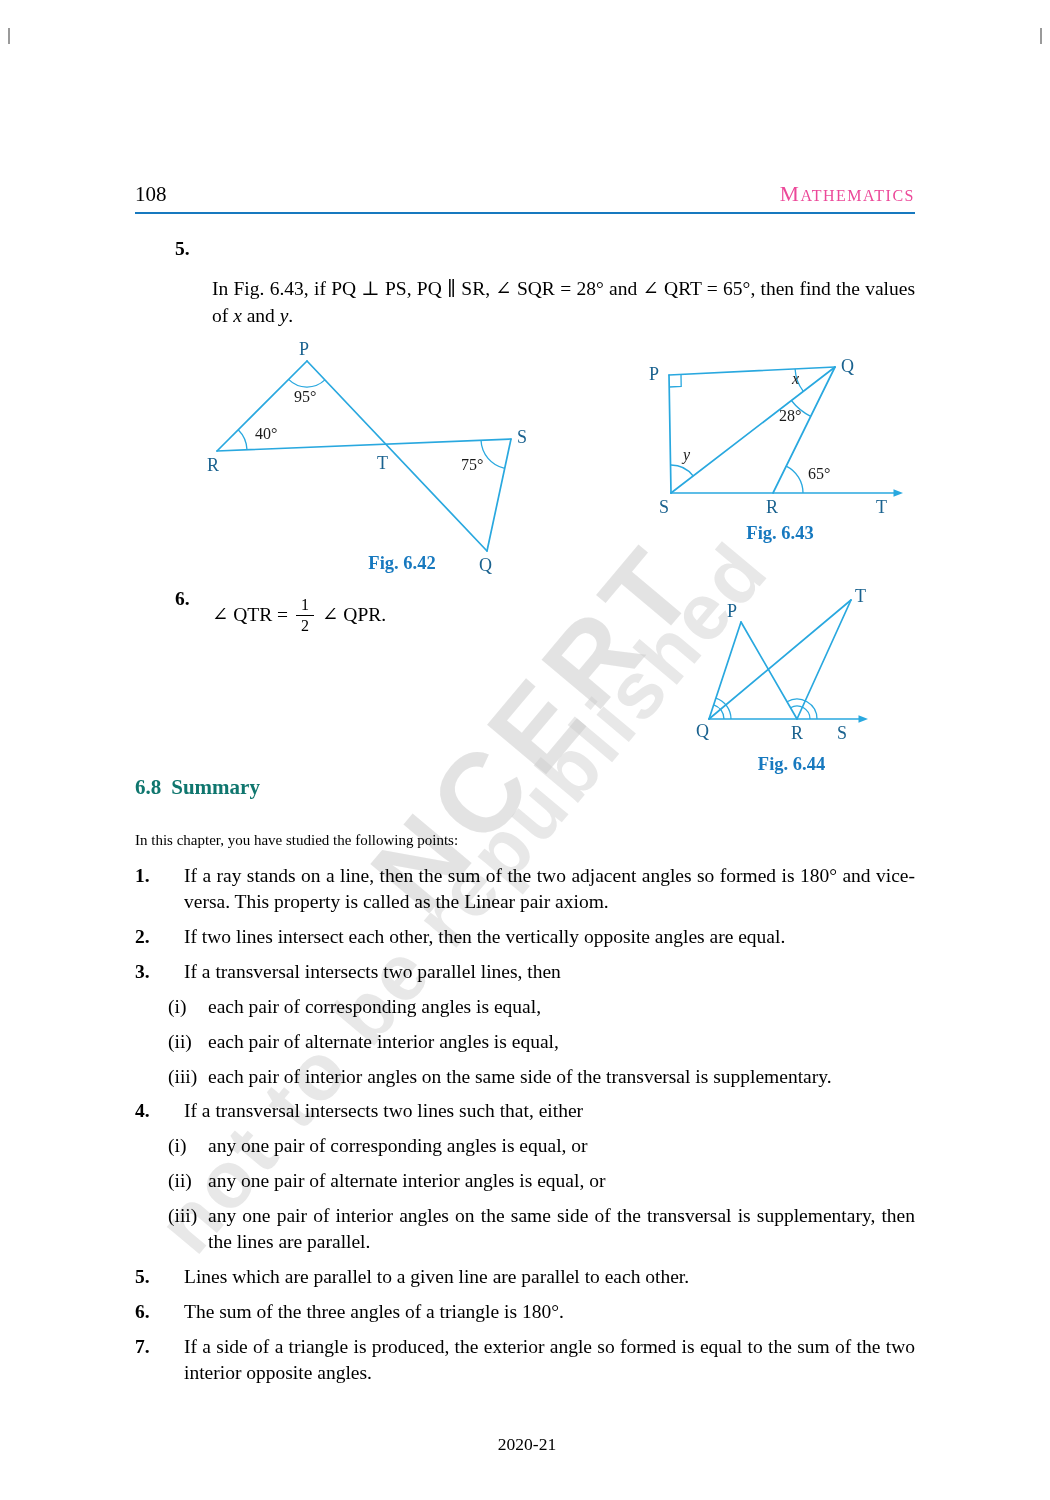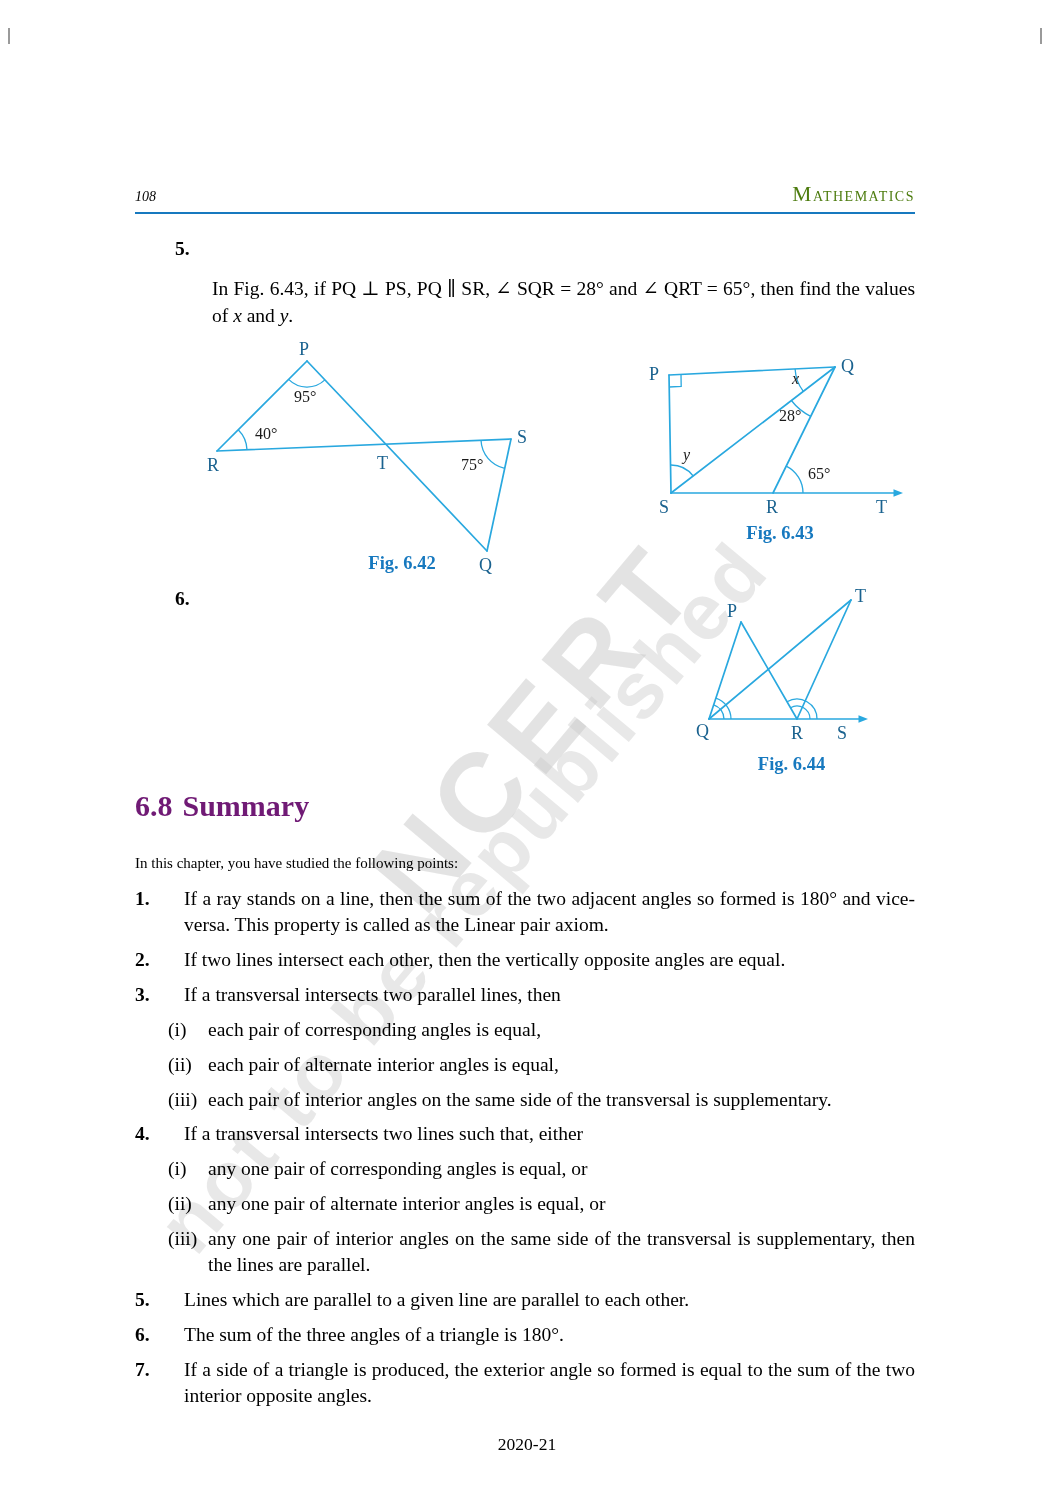--- a/index.html
+++ b/index.html
@@ -23,22 +23,22 @@
     font-family:"Liberation Sans","DejaVu Sans",sans-serif; font-weight:700;
     color:#c9c9c9; white-space:nowrap; transform-origin:0 50%;
   }
   .wm1 { left:395px; top:830px; font-size:112px; letter-spacing:10px; opacity:.50; transform:rotate(-50deg); }
   .wm2 { left:175px; top:1195px; font-size:80px; letter-spacing:4px; opacity:.42; transform:rotate(-50deg); }
 
   .content { position:relative; z-index:1; width:780px; margin:0 auto; padding-top:182px; }
 
   
   .hdr { display:flex; justify-content:space-between; align-items:baseline; }
-  .page-num { font-size:14px;font-style:italic; }
-  .book-title { color:#4d7c0f; font-size:14px; letter-spacing:1.5px; display:inline-block;font-family:Liberation Serif, serif; }
+  .page-num { font-size:21px; }
+  .book-title { color:#ec4899; font-size:16px; letter-spacing:1.5px; display:inline-block;font-family:Liberation Serif, serif; }
   .book-title::first-letter { font-size:21.5px; }
   .rule { height:2px; background:#1779bf; margin-top:5px; }
 
   
   .q { display:flex; font-size:19.5px; line-height:1.36; }
   .q5 { margin-top:22px; }
   .qnum { width:37px; margin-left:40px; font-weight:700; flex:none; }
   .qbody { flex:1; text-align:justify;margin-top:40px; }
 
   
@@ -60,21 +60,21 @@
   
   .q6row { display:flex; margin-top:12px; }
   .q6left { display:flex; width:550px; font-size:19.5px; line-height:1.38; }
   .q6text { flex:1; max-width:472px; text-align:justify; }
   .formula { display:flex; align-items:center; gap:8px; margin-top:10px; font-size:19.5px; }
   .frac { display:inline-block; text-align:center; font-size:16px; line-height:1.15; }
   .frac .fn { display:block; padding:0 5px 1px 5px; border-bottom:1.4px solid #000; }
   .frac .fd { display:block; padding-top:1px; }
 
   
-  .sum-head { margin-top:14px; color:#701a75; font-size:30px; font-weight:700; }
+  .sum-head { color:#0f766e; font-size:21px; font-weight:700; }
   .sum-head .gap { display:inline-block; width:10px; }
   .intro { margin-top:32px; font-size:15px; }
 
   .points { margin-top:14px; font-size:19.5px; }
   .point { display:flex; margin-bottom:9px; line-height:1.33; }
   .pnum { width:36px; font-weight:700; flex:none; }
   .ptext { flex:1; text-align:justify;margin-left:13px; }
   .subpoint { display:flex; margin:9px 0 9px 33px; line-height:1.33; }
   .snum { width:40px; flex:none; }
   .stext { flex:1; text-align:justify; }
@@ -152,20 +152,28 @@
           <text class="alabel" x="163" y="126">65°</text>
         </svg>
         <div class="figcap">Fig. 6.43</div>
       </div>
     </div>
 
     <div class="q6row">
       <div class="q6left">
         <span class="qnum">6.</span>
         <div>
+          <div class="formula">
+            <span>∠ QTR =</span>
+            <span class="frac">
+              <span class="fn">1</span>
+              <span class="fd">2</span>
+            </span>
+            <span>∠ QPR.</span>
+          </div>
         </div>
       </div>
 
       <div class="figcol3">
         <svg width="195" height="168" viewBox="0 0 195 168">
           <line class="fline" x1="15" y1="133" x2="47" y2="36"></line>
           <line class="fline" x1="47" y1="36" x2="103" y2="133"></line>
           <line class="fline" x1="15" y1="133" x2="168" y2="133"></line>
           <line class="fline" x1="15" y1="133" x2="157" y2="14"></line>
           <line class="fline" x1="103" y1="133" x2="157" y2="14"></line>

